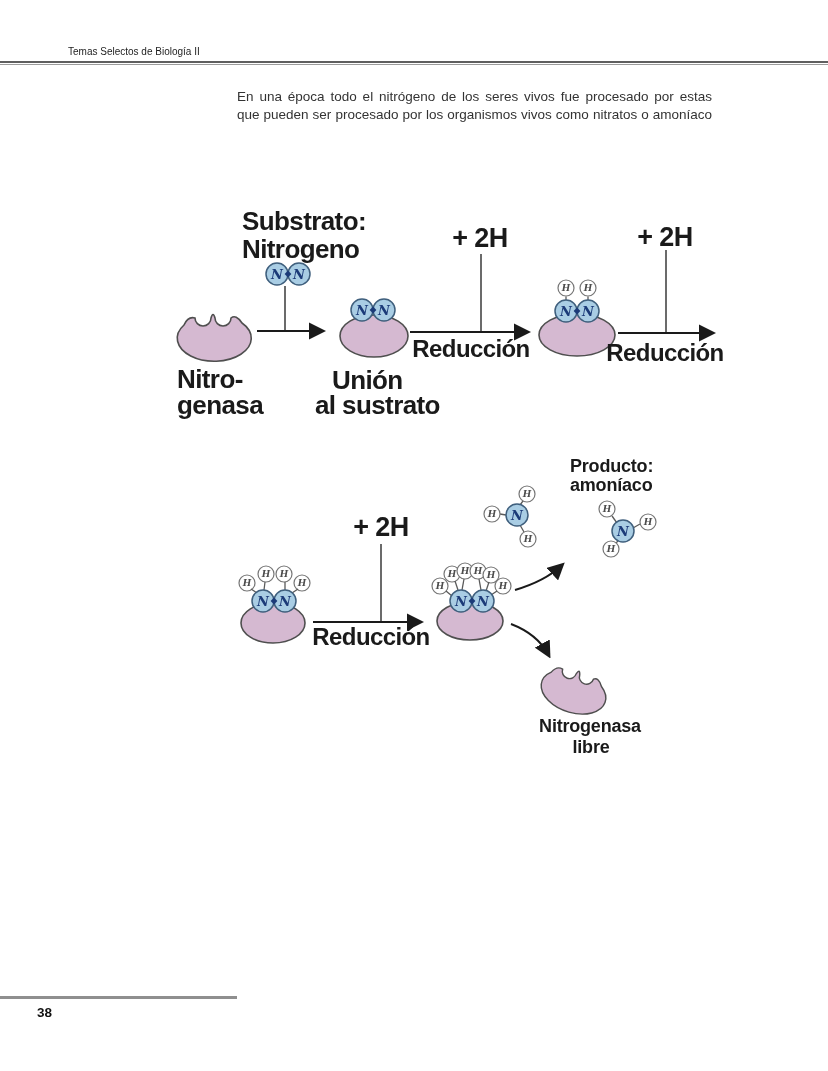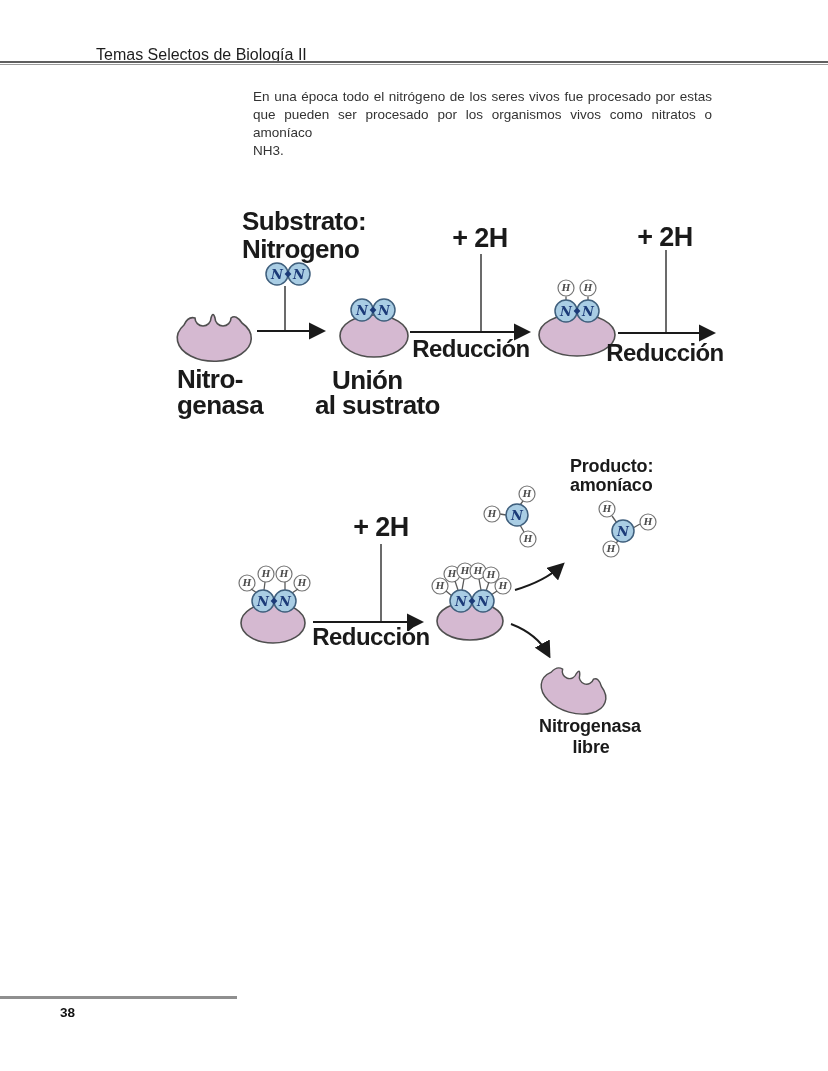--- a/index.html
+++ b/index.html
@@ -1,55 +1,54 @@
 <!DOCTYPE html>
 <html style="--enzyme-fill: #d5b9d1; --enzyme-stroke: #4f4f4f; --nitrogen-fill: #a9cde4; --nitrogen-stroke: #3f5f7d; --nitrogen-text: #1b3a78; --hydrogen-fill: #ffffff; --hydrogen-stroke: #757575; --hydrogen-text: #4d4d4d; --arrow-color: #1a1a1a; --label-color: #1a1a1a;"><head>
 <meta charset="utf-8">
 <style>
   html,body{margin:0;padding:0;background:#e9e9e9;}
   .page{position:relative;width:828px;height:1071px;background:#ffffff;overflow:hidden;
         font-family:"Liberation Sans",sans-serif;}
-  .running-head{position:absolute;left:96px;top:46px;font-size:16px;color:#1d1d1d;}
+  .running-head{position:absolute;left:68px;top:46px;font-size:10px;color:#1d1d1d;}
   .rule-a{position:absolute;left:0;top:61px;width:828px;height:2px;background:#5f5f5f;}
   .rule-b{position:absolute;left:0;top:64px;width:828px;height:1px;background:#9c9c9c;}
   .paragraph{position:absolute;left:237px;top:88px;width:475px;color:#333333;
              font-size:13.5px;line-height:18px;}
-  .pline{text-align:justify;text-align-last:justify;white-space:normal;margin-left:16px;}
+  .pline{text-align:justify;text-align-last:justify;white-space:normal;}
   .pline.last{text-align-last:left;}
   .diagram{position:absolute;left:0;top:192px;}
   .dlabel{font-family:"Liberation Sans",sans-serif;font-weight:bold;
           fill:var(--label-color,#1a1a1a);letter-spacing:-0.6px;}
   .dlabel-sm{font-family:"Liberation Sans",sans-serif;font-weight:bold;
           fill:var(--label-color,#111);letter-spacing:-0.2px;}
   .mid{text-anchor:middle;}
   .enzyme{fill:var(--enzyme-fill,#d5b9d1);stroke:var(--enzyme-stroke,#4f4f4f);stroke-width:1.6;}
   .natom circle{fill:var(--nitrogen-fill,#a9cde4);stroke:var(--nitrogen-stroke,#3f5f7d);stroke-width:1.5;}
   .natom text{fill:var(--nitrogen-text,#1b3a78);font:italic bold 13px "DejaVu Serif",serif;text-anchor:middle;}
   .hatom circle{fill:var(--hydrogen-fill,#ffffff);stroke:var(--hydrogen-stroke,#757575);stroke-width:1.2;}
   .hatom text{fill:var(--hydrogen-text,#4d4d4d);font:italic bold 9px "DejaVu Serif",serif;text-anchor:middle;}
   .arrow{stroke:var(--arrow-color,#1a1a1a);stroke-width:1.9;fill:none;}
   .thin{stroke:#3a3a3a;stroke-width:1.5;fill:none;}
   .stem{stroke:#5a5a5a;stroke-width:1.3;}
   .bondmark{fill:var(--nitrogen-text,#1b3a78);}
   .footer-rule{position:absolute;left:0;top:996px;width:237px;height:3px;background:#8f8f8f;}
-  .page-number{position:absolute;left:60px;top:1005px;font-size:13.5px;font-weight:bold;color:#111;}
+  .page-number{position:absolute;left:37px;top:1005px;font-size:13.5px;font-weight:bold;color:#111;}
 </style>
 </head>
 <body>
 
 <div class="page">
 
   <span class="running-head">Temas Selectos de Biología II</span>
   <div class="rule-a"></div>
   <div class="rule-b"></div>
 
   <div class="paragraph">
     <div class="pline">En una época todo el nitrógeno de los seres vivos fue procesado por estas</div>
     <div class="pline">que pueden ser procesado por los organismos vivos como nitratos o amoníaco</div>
-    <div class="pline last">NH3.</div>
   </div>
 
   <svg class="diagram" width="828" height="580" viewBox="0 192 828 580" xmlns="http://www.w3.org/2000/svg">
     <defs>
       <marker id="arr" viewBox="0 0 10 10" refX="7" refY="5" markerWidth="9" markerHeight="9" orient="auto">
         <path d="M0 0 L10 5 L0 10 Z" fill="#1a1a1a"></path>
       </marker>
     </defs>
 
     <text class="dlabel" x="242" y="230" font-size="26">Substrato:</text>

